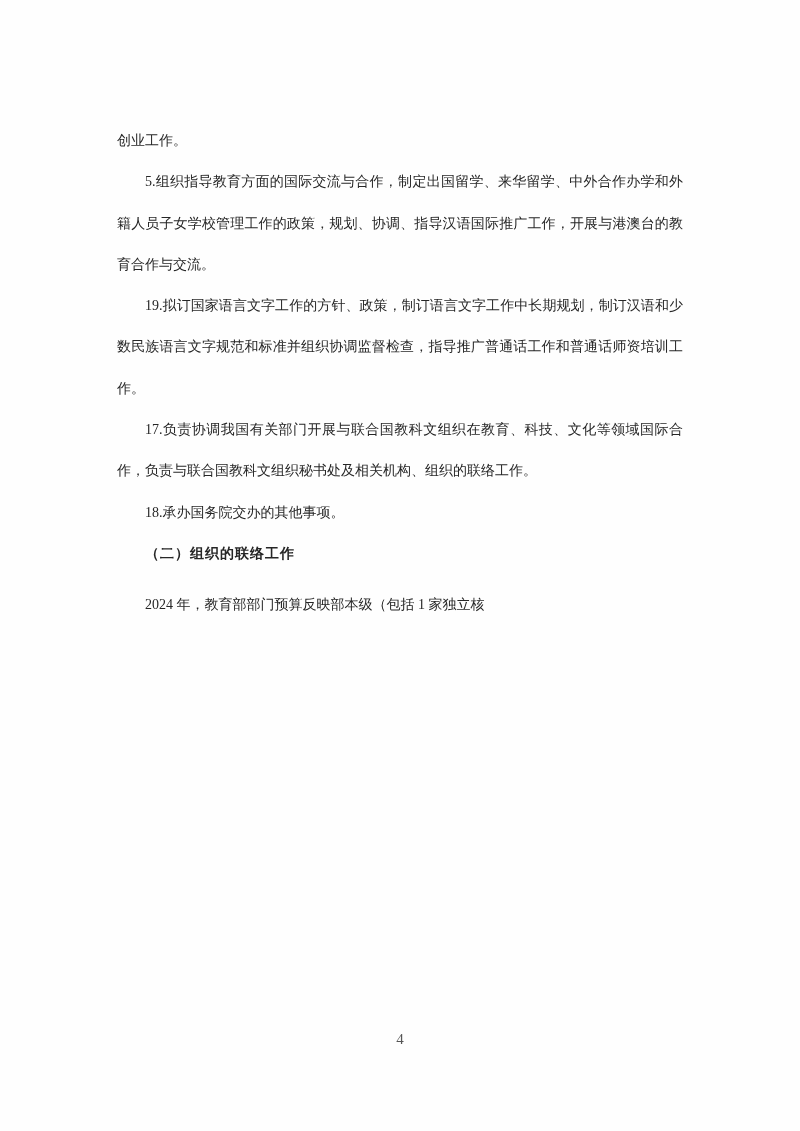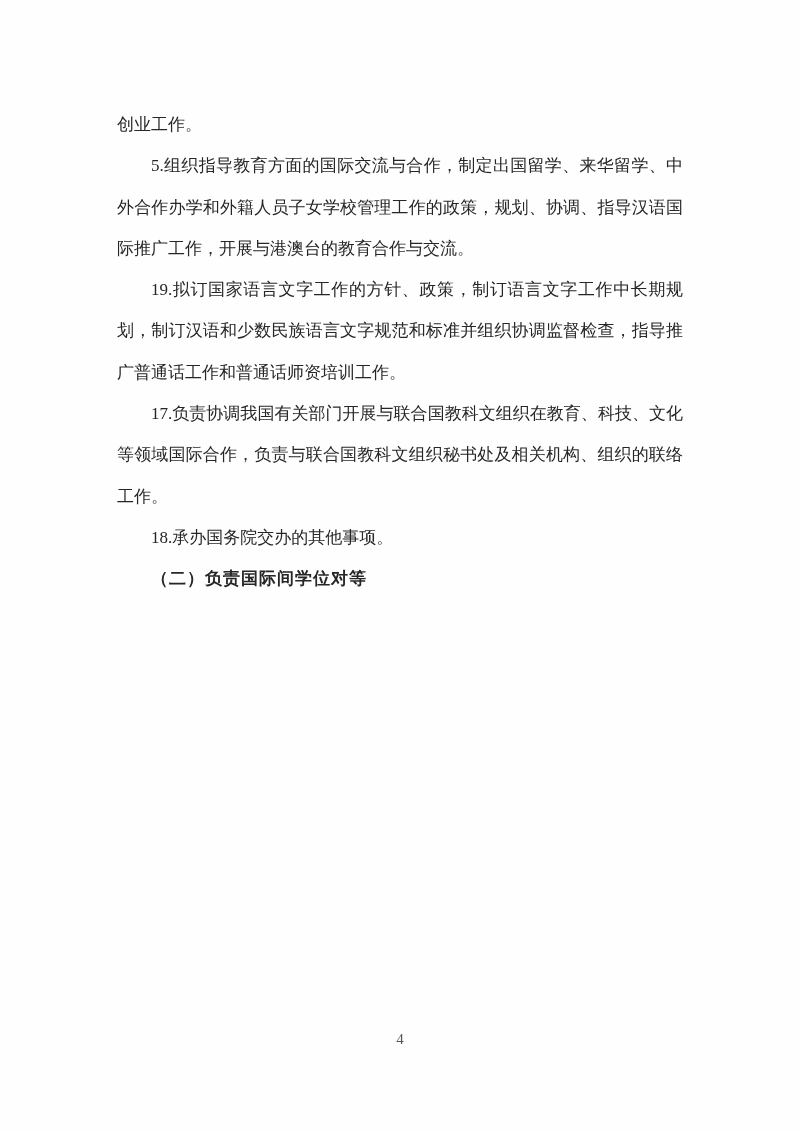--- a/index.html
+++ b/index.html
@@ -13,23 +13,23 @@
     height: 1131px;
     margin: 0 auto;
     background: #fefefe;
     color: #262626;
     font-family: "Liberation Serif", serif;
     overflow: hidden;
   }
   .content {
     position: absolute;
     left: 117px;
-    top: 104px;
+    top: 120px;
     width: 566px;
-    font-size: 17px;
+    font-size: 14px;
     line-height: 41.3px;
     text-align: justify;
   }
   .content p {
     margin: 0;
     padding: 0;
     text-indent: 2em;
   }
   .content p.no-indent {
     text-indent: 0;
@@ -54,16 +54,17 @@
 </head>
 <body>
 
 <div class="page">
   <div class="content">
     <p class="no-indent">创业工作。</p>
     <p>5.组织指导教育方面的国际交流与合作，制定出国留学、来华留学、中外合作办学和外籍人员子女学校管理工作的政策，规划、协调、指导汉语国际推广工作，开展与港澳台的教育合作与交流。</p>
     <p>19.拟订国家语言文字工作的方针、政策，制订语言文字工作中长期规划，制订汉语和少数民族语言文字规范和标准并组织协调监督检查，指导推广普通话工作和普通话师资培训工作。</p>
     <p>17.负责协调我国有关部门开展与联合国教科文组织在教育、科技、文化等领域国际合作，负责与联合国教科文组织秘书处及相关机构、组织的联络工作。</p>
     <p>18.承办国务院交办的其他事项。</p>
-    <p class="heading">（二）负责国际间学位对等</p>
+    <p class="heading">（二）组织的联络工作</p>
+    <p>2024 年，教育部部门预算反映部本级（包括 1 家独立核</p>
   </div>
   <div class="footer">4</div>
 </div>
 
 </body></html>

